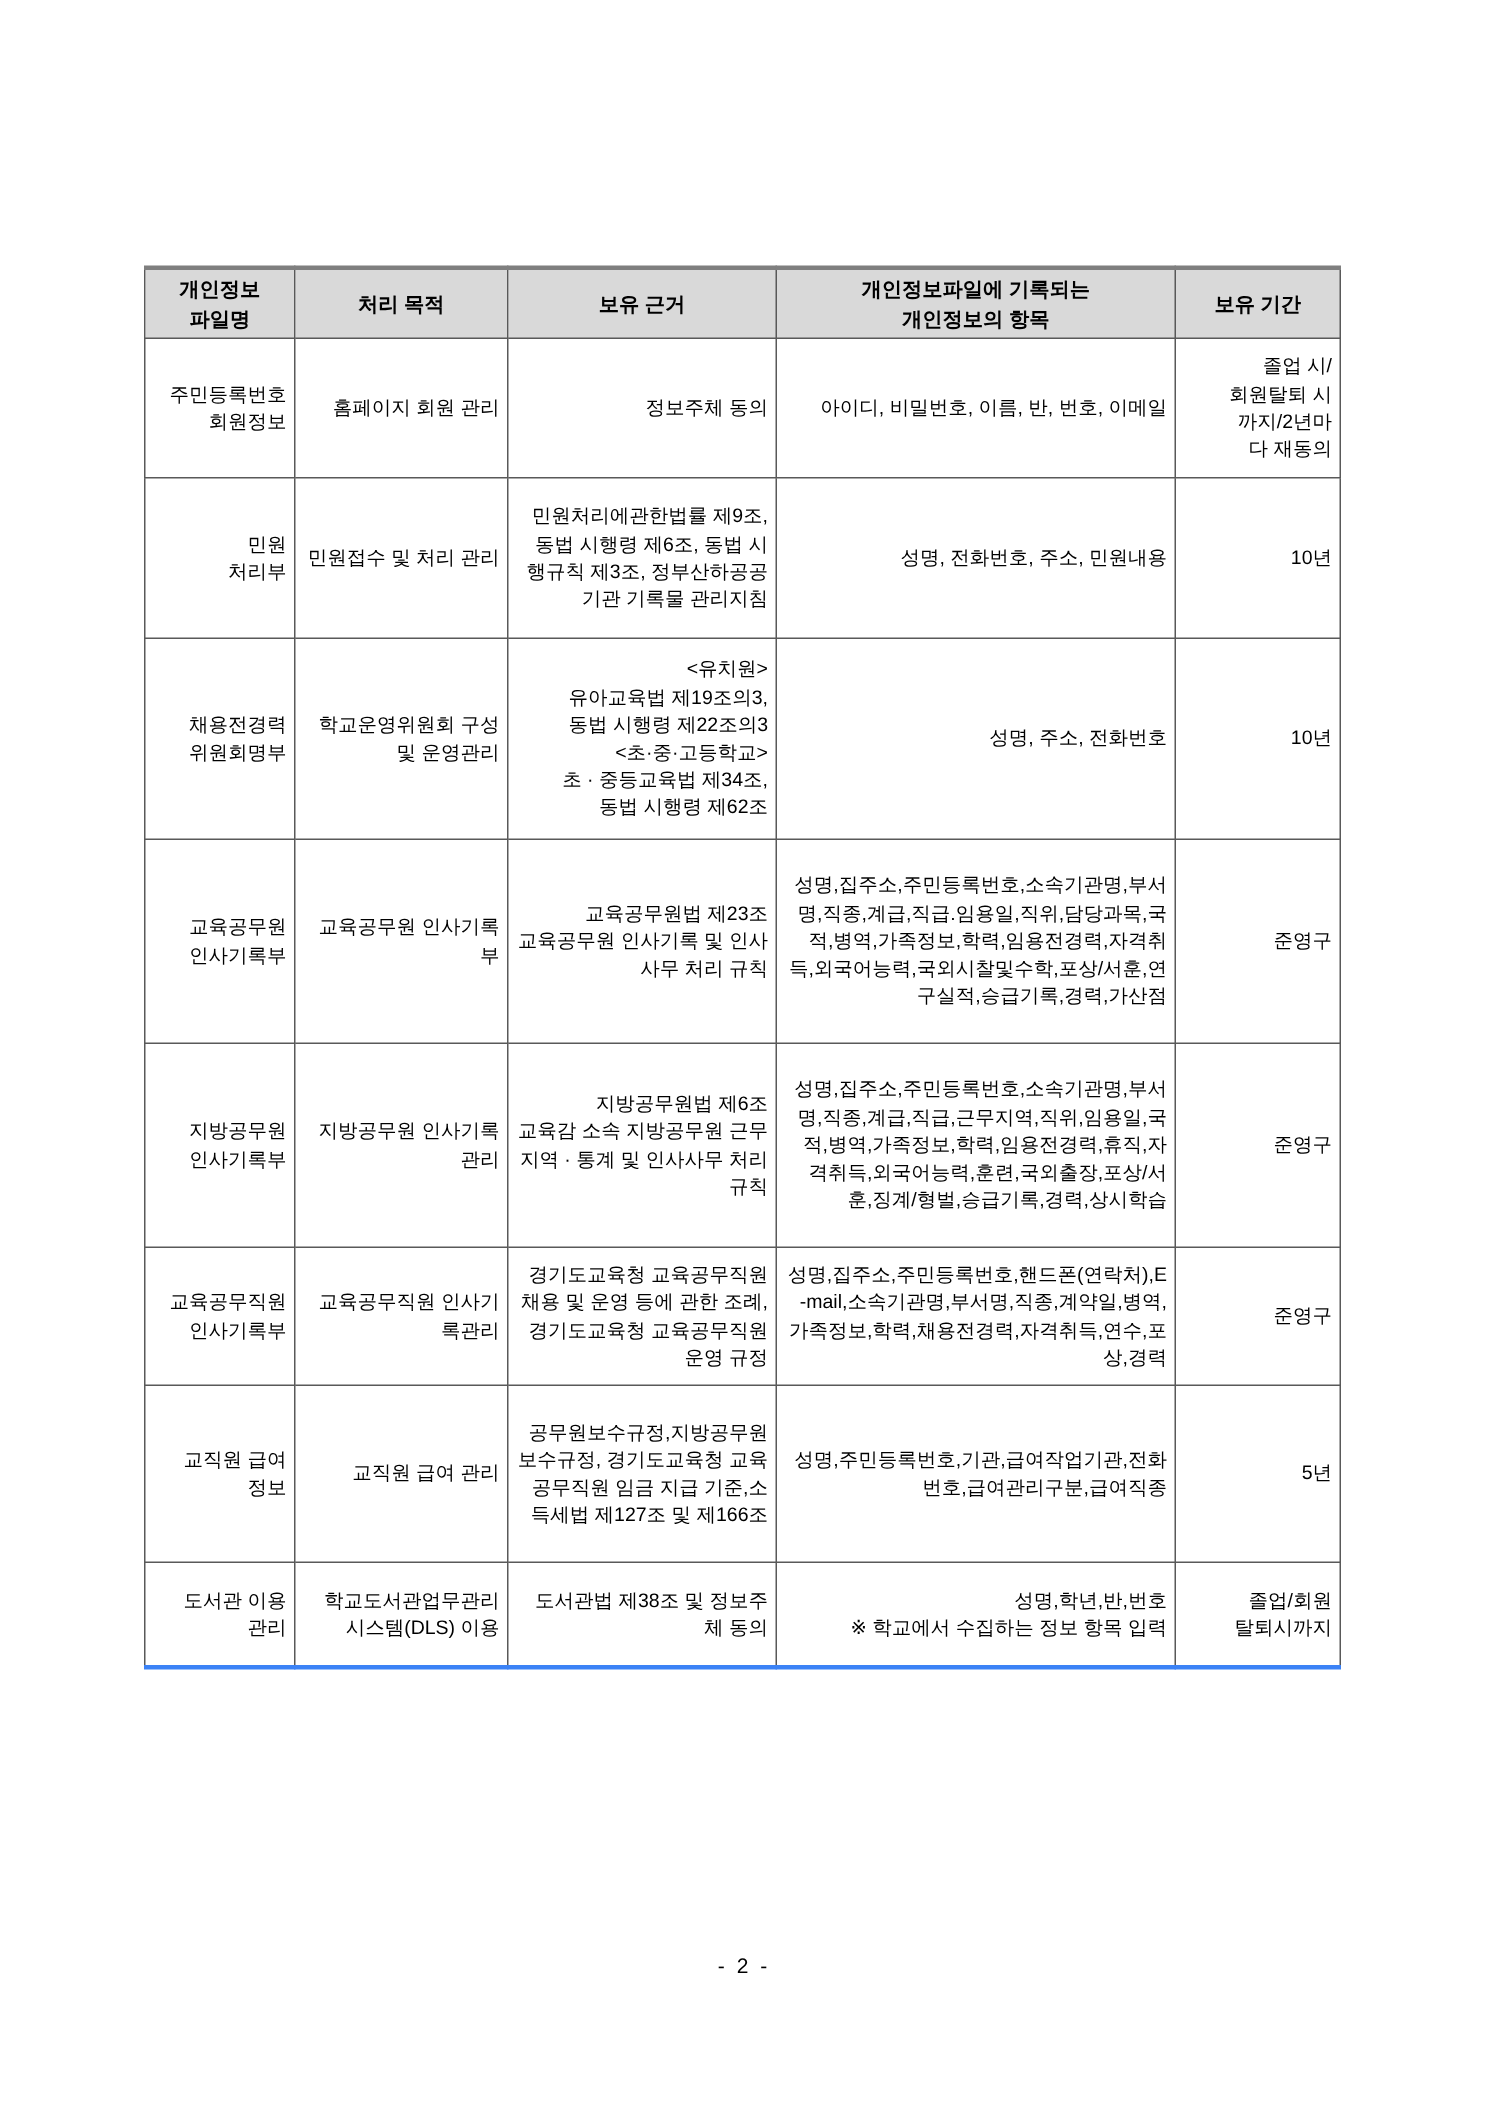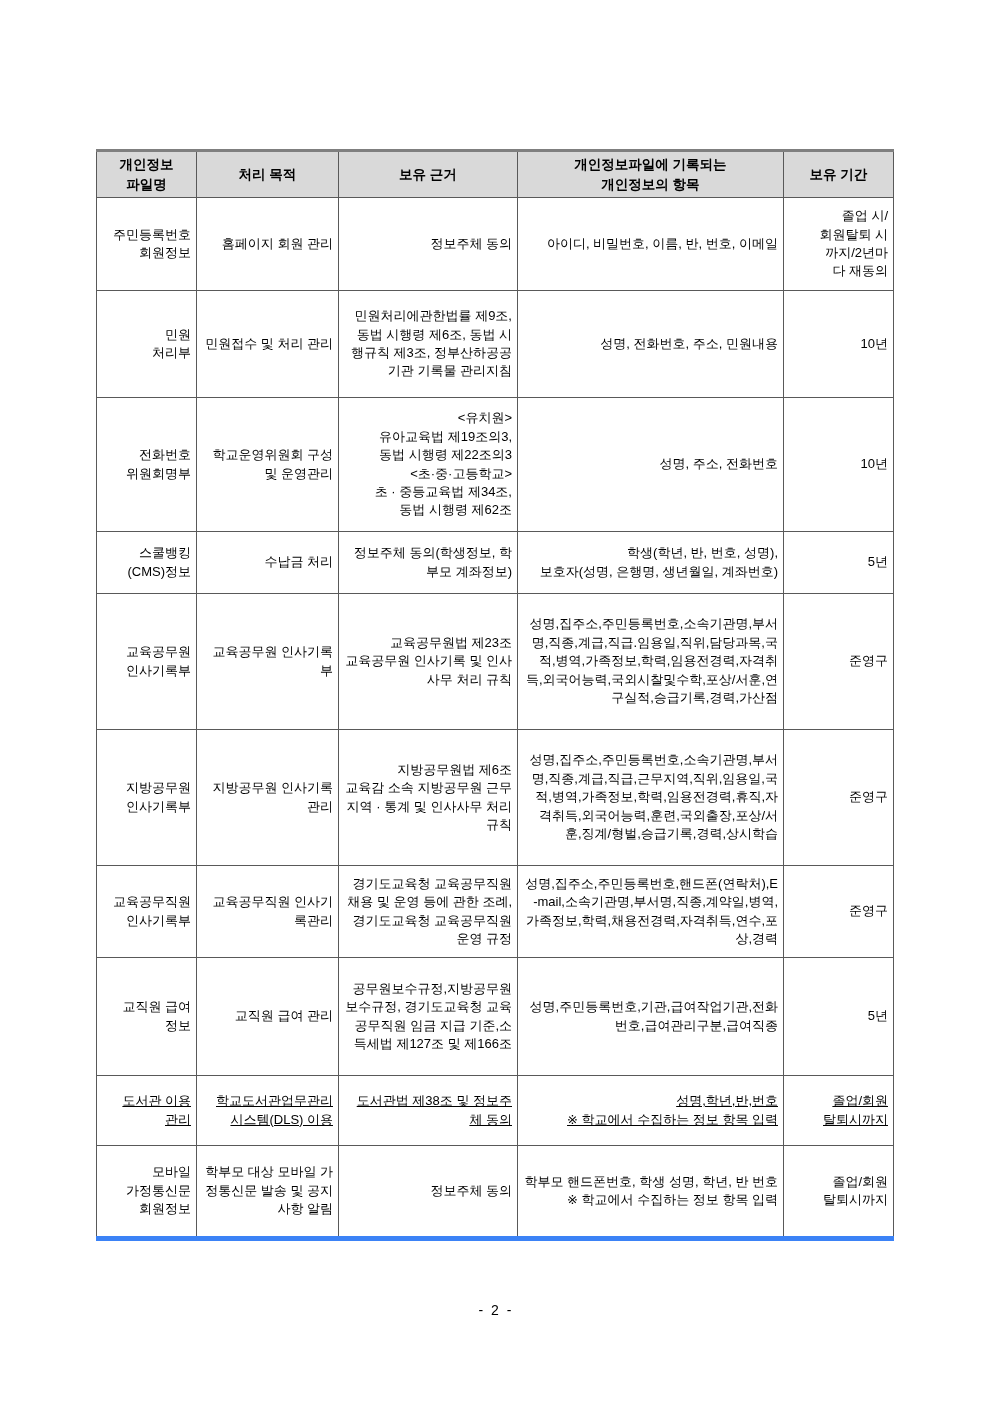--- a/index.html
+++ b/index.html
@@ -11,26 +11,26 @@
   .page {
     position: relative;
     width: 992px;
     height: 1403px;
     background: #ffffff;
     overflow: hidden;
   }
   table.privacy-table {
     position: absolute;
     left: 96px;
-    top: 149px;
+    top: 177px;
     width: 797px;
     border-collapse: collapse;
     table-layout: fixed;
     border-top: 3px solid #7f7f7f;
-    border-bottom: 5px solid #3b82f6;
+    border-bottom: 3px solid #3b82f6;
   }
   .privacy-table th,
   .privacy-table td {
     border: 1px solid #595959;
     color: #000000;
     font-size: 13px;
     line-height: 1.42;
     padding: 3px 5px;
     vertical-align: middle;
     white-space: pre-line;
@@ -53,21 +53,21 @@
     text-align: right;
   }
   tr.hdr      { height: 47px; }
   tr.rh-93    { height: 93px; }
   tr.rh-107   { height: 107px; }
   tr.rh-134   { height: 134px; }
   tr.rh-62    { height: 62px; }
   tr.rh-136   { height: 136px; }
   tr.rh-92    { height: 92px; }
   tr.rh-118   { height: 118px; }
-  tr.rh-70    { height: 70px; text-decoration: underline; }
+  tr.rh-70    { height: 70px; }
   .page-number {
     position: absolute;
     left: 0;
     right: 0;
     top: 1302px;
     text-align: center;
     font-size: 14px;
     color: #000000;
     letter-spacing: 2px;
   }
@@ -110,40 +110,31 @@
       </tr>
       <tr class="rh-107">
         <td class="c-name">민원
 처리부</td>
         <td class="c-purpose">민원접수 및 처리 관리</td>
         <td class="c-basis">민원처리에관한법률 제9조, 동법 시행령 제6조, 동법 시행규칙 제3조, 정부산하공공기관 기록물 관리지침</td>
         <td class="c-items">성명, 전화번호, 주소, 민원내용</td>
         <td class="c-period">10년</td>
       </tr>
       <tr class="rh-134">
-        <td class="c-name">전화번호
+        <td class="c-name">채용전경력
 위원회명부</td>
         <td class="c-purpose">학교운영위원회 구성 및 운영관리</td>
         <td class="c-basis">&lt;유치원&gt;
 유아교육법  제19조의3,
 동법 시행령 제22조의3
 &lt;초·중·고등학교&gt;
 초 · 중등교육법 제34조,
 동법 시행령 제62조</td>
         <td class="c-items">성명, 주소, 전화번호</td>
         <td class="c-period">10년</td>
-      </tr>
-      <tr class="rh-62">
-        <td class="c-name">스쿨뱅킹
-(CMS)정보</td>
-        <td class="c-purpose">수납금 처리</td>
-        <td class="c-basis">정보주체 동의(학생정보, 학부모 계좌정보)</td>
-        <td class="c-items">학생(학년, 반, 번호, 성명),
-보호자(성명, 은행명, 생년월일, 계좌번호)</td>
-        <td class="c-period">5년</td>
       </tr>
       <tr class="rh-136">
         <td class="c-name">교육공무원
 인사기록부</td>
         <td class="c-purpose">교육공무원 인사기록부</td>
         <td class="c-basis">교육공무원법 제23조
 교육공무원 인사기록 및 인사사무 처리 규칙</td>
         <td class="c-items">성명,집주소,주민등록번호,소속기관명,부서명,직종,계급,직급.임용일,직위,담당과목,국적,병역,가족정보,학력,임용전경력,자격취득,외국어능력,국외시찰및수학,포상/서훈,연구실적,승급기록,경력,가산점</td>
         <td class="c-period">준영구</td>
       </tr>
@@ -175,29 +166,18 @@
       <tr class="rh-70">
         <td class="c-name">도서관 이용
 관리</td>
         <td class="c-purpose">학교도서관업무관리 시스템(DLS) 이용</td>
         <td class="c-basis">도서관법 제38조 및 정보주체 동의</td>
         <td class="c-items">성명,학년,반,번호
 ※ 학교에서 수집하는 정보 항목 입력</td>
         <td class="c-period">졸업/회원
 탈퇴시까지</td>
       </tr>
-      <tr class="rh-93">
-        <td class="c-name">모바일
-가정통신문
-회원정보</td>
-        <td class="c-purpose">학부모 대상 모바일 가정통신문 발송 및 공지사항 알림</td>
-        <td class="c-basis">정보주체 동의</td>
-        <td class="c-items">학부모 핸드폰번호, 학생 성명, 학년, 반 번호
-※ 학교에서 수집하는 정보 항목 입력</td>
-        <td class="c-period">졸업/회원
-탈퇴시까지</td>
-      </tr>
     </tbody>
   </table>
 
   <div class="page-number">- 2 -</div>
 
 </div>
 
 </body></html>

